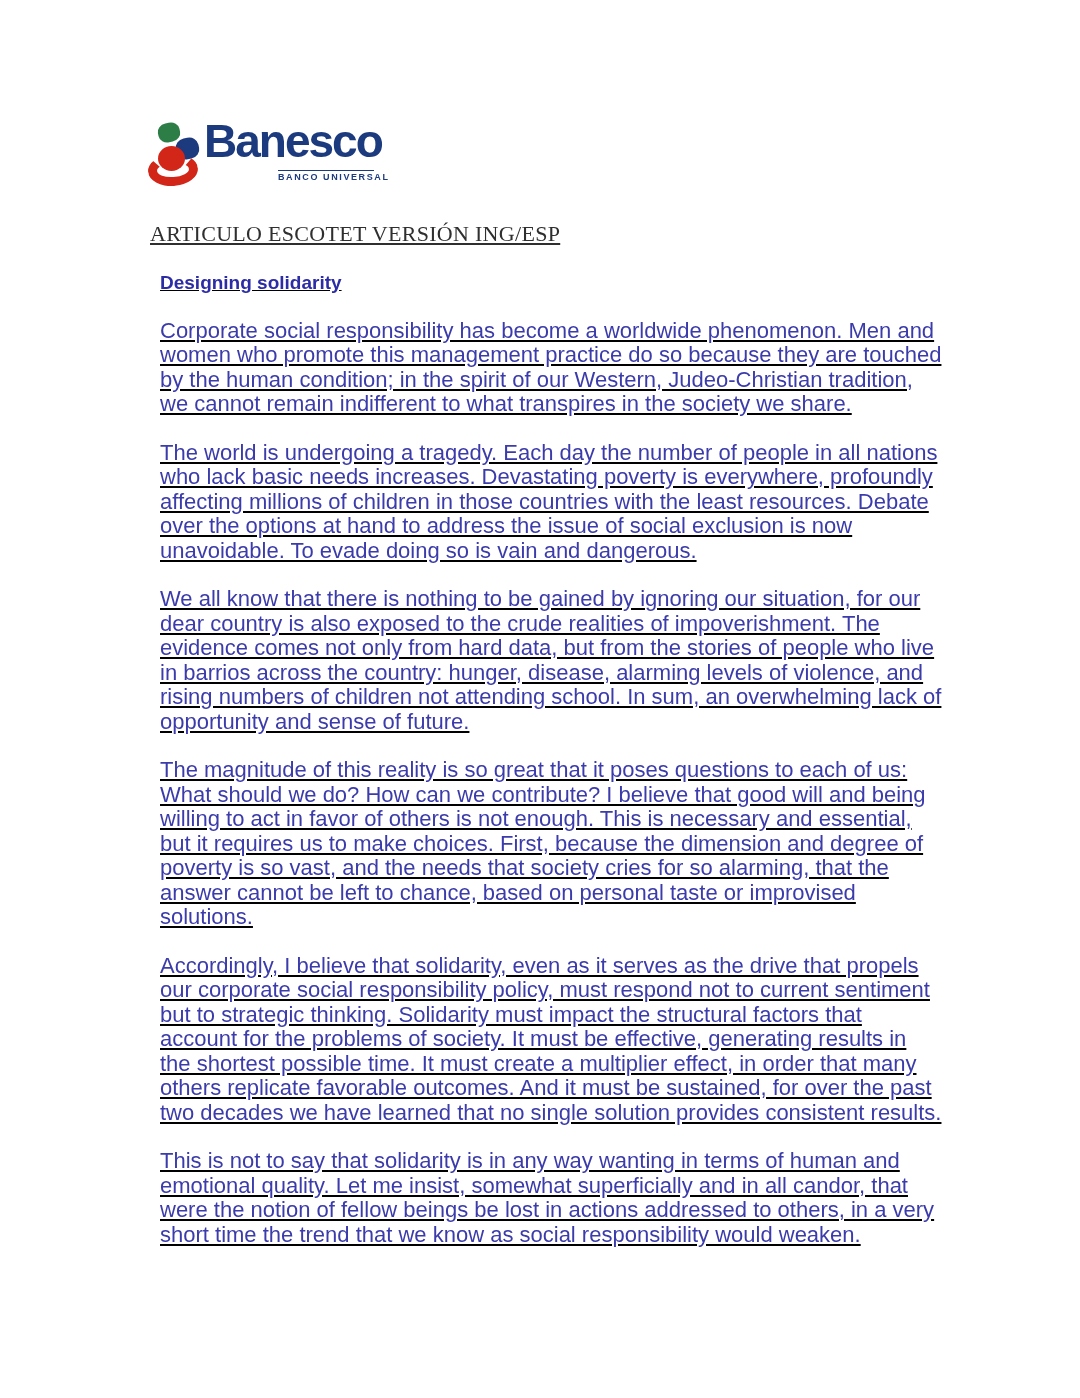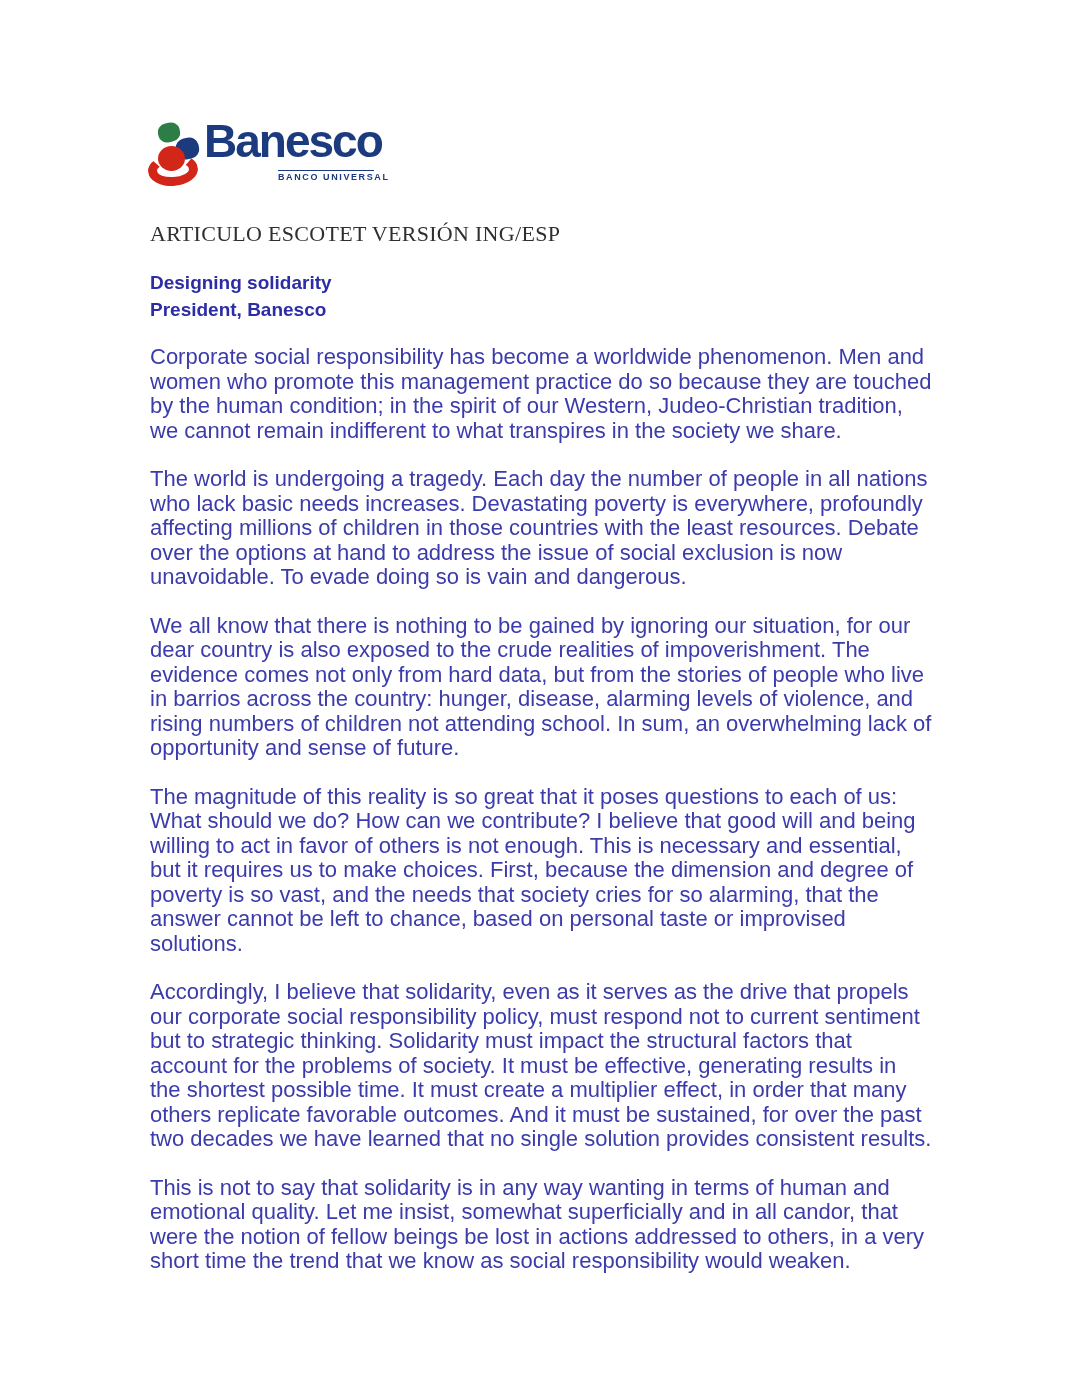--- a/index.html
+++ b/index.html
@@ -101,28 +101,30 @@
   .doc-heading {
     position: absolute;
     left: 150px;
     top: 221px;
     margin: 0;
     font-family: "Liberation Serif", serif;
     font-weight: normal;
     font-size: 22px;
     letter-spacing: 0.3px;
     color: #2f2f2f;
+    text-decoration: underline;
   }
 
   
   .content {
     position: absolute;
-    left: 150px;
+    left: 160px;
     top: 270px;
     width: 782px;
+    text-decoration: underline;
   }
   .title-block {
     margin-bottom: 22px;
   }
   .t-line {
     font-size: 19px;
     line-height: 26.5px;
     font-weight: bold;
     color: #2c2ca6;
   }
@@ -148,21 +150,20 @@
     <div class="wordmark">Banesco</div>
     <div class="tagline">BANCO UNIVERSAL</div>
   </header>
 
   <h1 class="doc-heading">ARTICULO ESCOTET VERSIÓN ING/ESP</h1>
 
   <div class="content">
 
     <section class="title-block">
       <div class="t-line">Designing solidarity</div>
-      <div class="t-line">President, Banesco</div>
     </section>
 
     <section class="body-text">
       <p>Corporate social responsibility has become a worldwide phenomenon. Men and women who promote this management practice do so because they are touched by the human condition; in the spirit of our Western, Judeo-Christian tradition, we cannot remain indifferent to what transpires in the society we share.</p>
       <p>The world is undergoing a tragedy. Each day the number of people in all nations who lack basic needs increases. Devastating poverty is everywhere, profoundly affecting millions of children in those countries with the least resources. Debate over the options at hand to address the issue of social exclusion is now unavoidable. To evade doing so is vain and dangerous.</p>
       <p>We all know that there is nothing to be gained by ignoring our situation, for our dear country is also exposed to the crude realities of impoverishment. The evidence comes not only from hard data, but from the stories of people who live in barrios across the country: hunger, disease, alarming levels of violence, and rising numbers of children not attending school. In sum, an overwhelming lack of opportunity and sense of future.</p>
       <p>The magnitude of this reality is so great that it poses questions to each of us: What should we do? How can we contribute? I believe that good will and being willing to act in favor of others is not enough. This is necessary and essential, but it requires us to make choices. First, because the dimension and degree of poverty is so vast, and the needs that society cries for so alarming, that the answer cannot be left to chance, based on personal taste or improvised solutions.</p>
       <p>Accordingly, I believe that solidarity, even as it serves as the drive that propels our corporate social responsibility policy, must respond not to current sentiment but to strategic thinking. Solidarity must impact the structural factors that account for the problems of society. It must be effective, generating results in the shortest possible time. It must create a multiplier effect, in order that many others replicate favorable outcomes. And it must be sustained, for over the past two decades we have learned that no single solution provides consistent results.</p>
       <p>This is not to say that solidarity is in any way wanting in terms of human and emotional quality. Let me insist, somewhat superficially and in all candor, that were the notion of fellow beings be lost in actions addressed to others, in a very short time the trend that we know as social responsibility would weaken.</p>
     </section>

